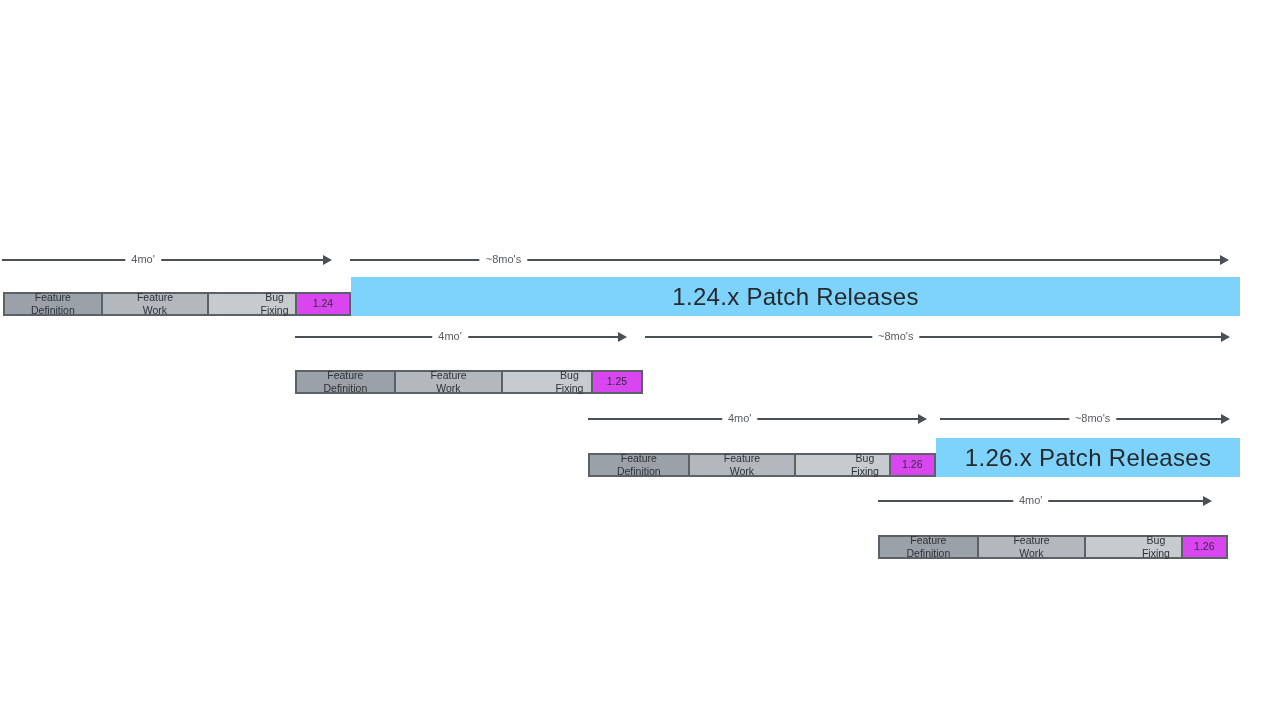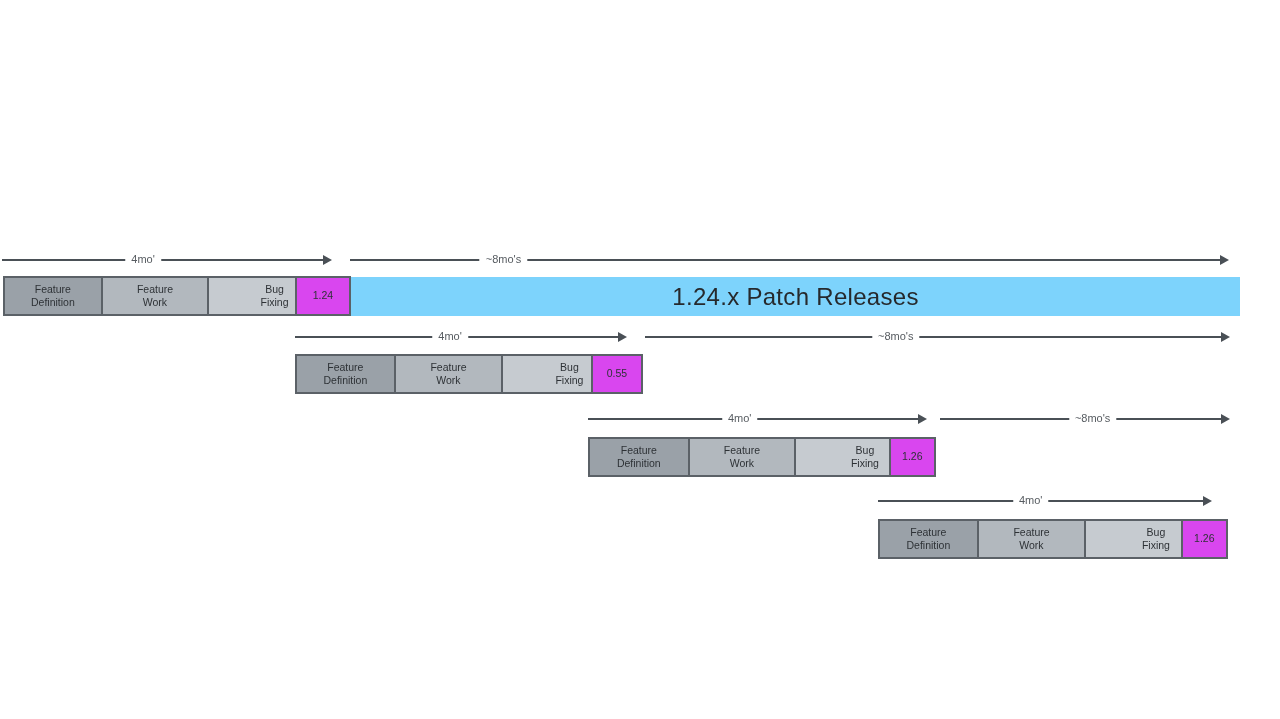--- a/index.html
+++ b/index.html
@@ -13,22 +13,23 @@
   .arrow .head{
     position:absolute;right:-2px;top:-4px;width:0;height:0;
     border-left:9px solid #4a5056;border-top:5px solid transparent;border-bottom:5px solid transparent;
   }
   .arrow .alabel{
     position:absolute;top:-6px;transform:translateX(-50%);
     background:#ffffff;padding:0 6px;font-size:11px;color:#565b60;white-space:nowrap;
   }
   
   .phase-row{
-    position:absolute;display:flex;height:40px;box-sizing:border-box;
+    position:absolute;display:flex;height:24px;box-sizing:border-box;
     border:2px solid #5b6167;
+    margin-top:16px;
   }
   .phase-row .cell{
     box-sizing:border-box;display:flex;flex-direction:column;align-items:center;justify-content:center;
     font-size:10.5px;line-height:1.25;color:#2e3236;text-align:center;
   }
   .phase-row .cell + .cell{border-left:2px solid #5b6167;}
   .p0{background:#9aa1a8;}
   .p1{background:#b2b8be;}
   .p2{background:#c6cbd0;padding-left:45px;}
   .pv{background:#d946ef;font-size:11px;}
@@ -92,21 +93,21 @@
     </div>
     <div class="cell p1" style="width:109px">
       <span>Feature</span>
       <span>Work</span>
     </div>
     <div class="cell p2" style="width:90px">
       <span>Bug</span>
       <span>Fixing</span>
     </div>
     <div class="cell pv" style="width:51px">
-      <span>0.55</span>
+      <span>1.25</span>
     </div>
   </div>
 
   <div class="arrow" style="left:588px;top:418px;width:337px">
     <div class="line"></div>
     <div class="head"></div>
     <span class="alabel" style="left:45%">4mo'</span>
   </div>
   <div class="arrow" style="left:940px;top:418px;width:288px">
     <div class="line"></div>
@@ -123,20 +124,23 @@
       <span>Work</span>
     </div>
     <div class="cell p2" style="width:95px">
       <span>Bug</span>
       <span>Fixing</span>
     </div>
     <div class="cell pv" style="width:46px">
       <span>1.26</span>
     </div>
   </div>
+  <div class="patchbar" style="left:936px;top:438px;width:304px">
+    <span class="patchtext">1.26.x Patch Releases</span>
+  </div>
 
   <div class="arrow" style="left:878px;top:500px;width:332px">
     <div class="line"></div>
     <div class="head"></div>
     <span class="alabel" style="left:46%">4mo'</span>
   </div>
   <div class="phase-row" style="left:878px;top:519px;width:350px">
     <div class="cell p0" style="width:98px">
       <span>Feature</span>
       <span>Definition</span>

